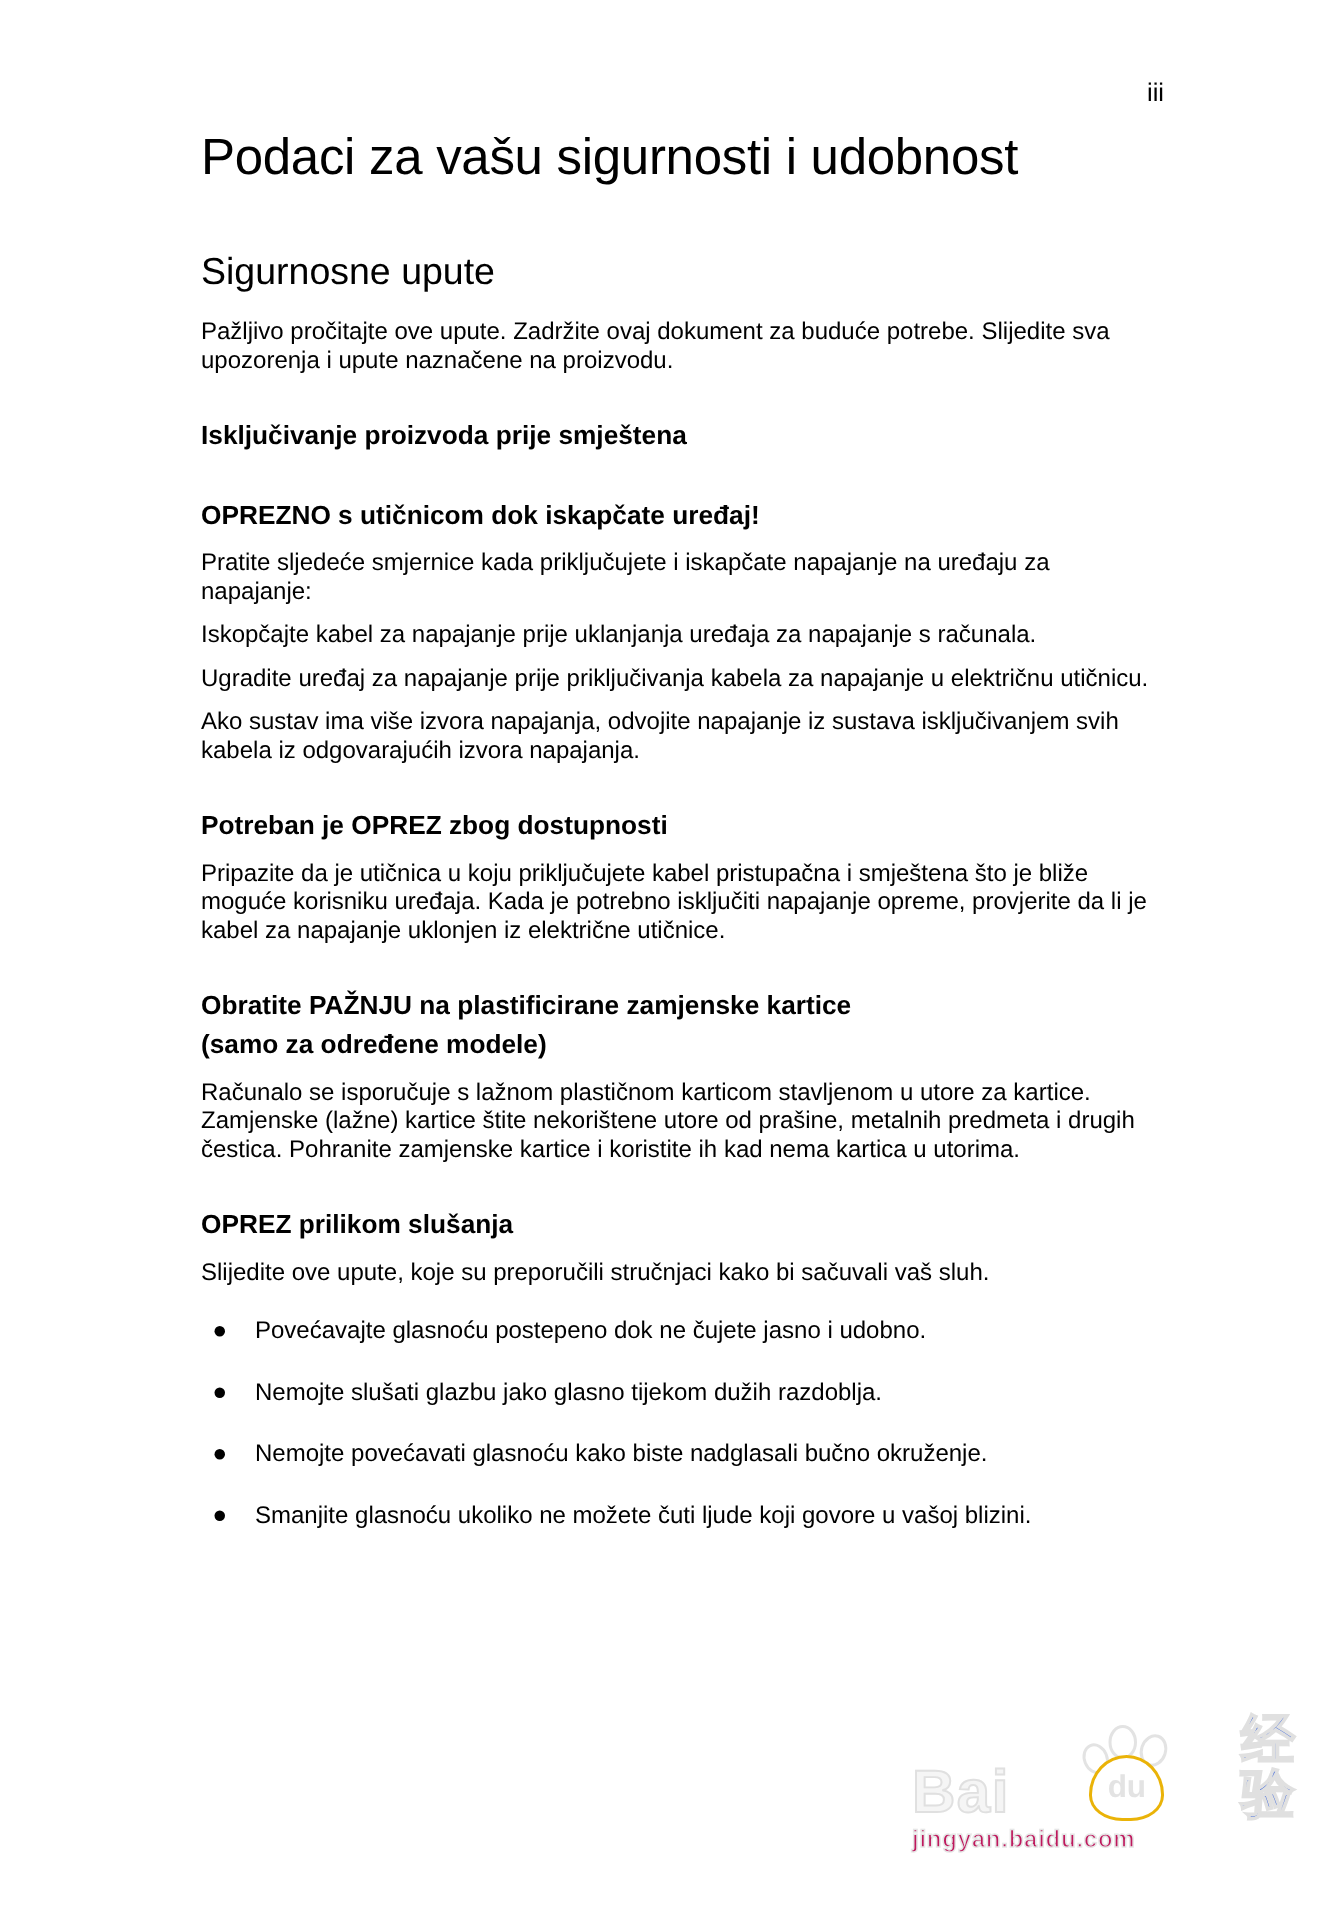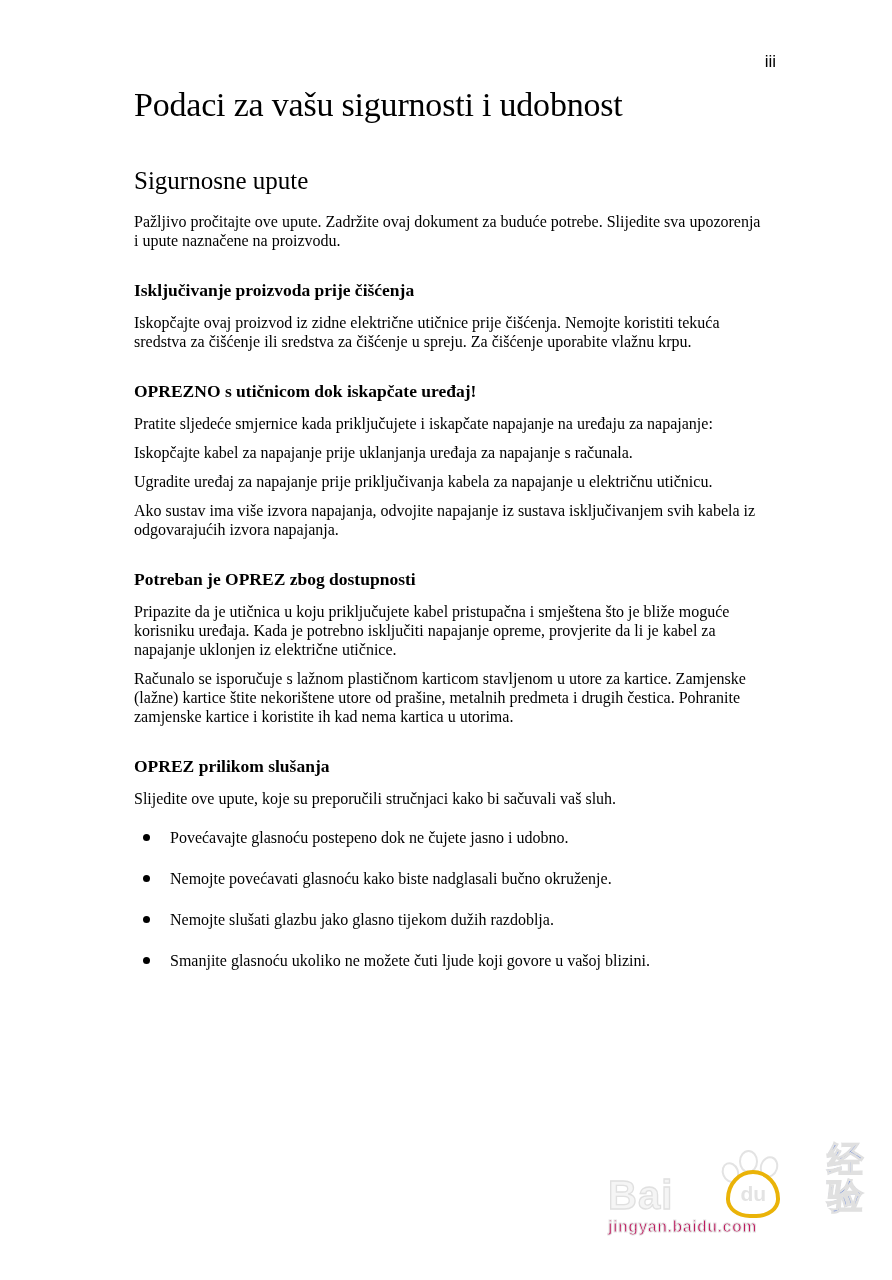--- a/index.html
+++ b/index.html
@@ -17,21 +17,20 @@
     top: 52px;
     right: 116px;
     font-size: 17px;
     line-height: 20px;
   }
   .content {
     position: absolute;
     left: 134px;
     top: 86px;
     width: 634px;
-    font-family: Liberation Serif, serif;
   }
   h1.doc-title {
     font-size: 34px;
     font-weight: 400;
     line-height: 38px;
     margin: 0;
     letter-spacing: -0.2px;
   }
   h2.section-title {
     font-size: 25px;
@@ -112,21 +111,21 @@
   .wm-paw .t1 { width: 13px; height: 17px; left: 3px;  top: 12px; transform: rotate(-22deg); }
   .wm-paw .t2 { width: 15px; height: 19px; left: 20px; top: 0px; }
   .wm-paw .t3 { width: 14px; height: 18px; left: 41px; top: 6px; transform: rotate(18deg); }
   .wm-paw .pad {
     position: absolute;
     left: 7px;
     top: 20px;
     width: 46px;
     height: 40px;
     background: #ffffff;
-    border: 4px solid #eab308;
+    border: 2px solid #eab308;
     border-radius: 52% 52% 46% 46% / 62% 62% 40% 40%;
     display: flex;
     align-items: center;
     justify-content: center;
   }
   .wm-du {
     font-size: 21px;
     font-weight: 700;
     color: #e3e3e3;
   }
@@ -155,41 +154,44 @@
 
   <div class="page-number">iii</div>
 
   <div class="content">
 
     <h1 class="doc-title">Podaci za vašu sigurnosti i udobnost</h1>
 
     <h2 class="section-title">Sigurnosne upute</h2>
     <p class="body-text">Pažljivo pročitajte ove upute. Zadržite ovaj dokument za buduće potrebe. Slijedite sva upozorenja i upute naznačene na proizvodu.</p>
 
-    <h3 class="sub-heading">Isključivanje proizvoda prije čišćenja</h3>
-    <p class="body-text">Iskopčajte ovaj proizvod iz zidne električne utičnice prije čišćenja. Nemojte koristiti tekuća sredstva za čišćenje ili sredstva za čišćenje u spreju. Za čišćenje uporabite vlažnu krpu.</p>
+    <h3 class="sub-heading">Isključivanje proizvoda prije smještena</h3>
 
     <h3 class="sub-heading">OPREZNO s utičnicom dok iskapčate uređaj!</h3>
     <p class="body-text">Pratite sljedeće smjernice kada priključujete i iskapčate napajanje na uređaju za napajanje:</p>
     <p class="body-text">Iskopčajte kabel za napajanje prije uklanjanja uređaja za napajanje s računala.</p>
     <p class="body-text">Ugradite uređaj za napajanje prije priključivanja kabela za napajanje u električnu utičnicu.</p>
     <p class="body-text">Ako sustav ima više izvora napajanja, odvojite napajanje iz sustava isključivanjem svih kabela iz odgovarajućih izvora napajanja.</p>
 
     <h3 class="sub-heading">Potreban je OPREZ zbog dostupnosti</h3>
     <p class="body-text">Pripazite da je utičnica u koju priključujete kabel pristupačna i smještena što je bliže moguće korisniku uređaja. Kada je potrebno isključiti napajanje opreme, provjerite da li je kabel za napajanje uklonjen iz električne utičnice.</p>
 
+    <h3 class="sub-heading">
+      <div>Obratite PAŽNJU na plastificirane zamjenske kartice</div>
+      <div>(samo za određene modele)</div>
+    </h3>
     <p class="body-text">Računalo se isporučuje s lažnom plastičnom karticom stavljenom u utore za kartice. Zamjenske (lažne) kartice štite nekorištene utore od prašine, metalnih predmeta i drugih čestica. Pohranite zamjenske kartice i koristite ih kad nema kartica u utorima.</p>
 
     <h3 class="sub-heading">OPREZ prilikom slušanja</h3>
     <p class="body-text">Slijedite ove upute, koje su preporučili stručnjaci kako bi sačuvali vaš sluh.</p>
 
     <ul class="bullet-list">
       <li><span class="dot"></span><span>Povećavajte glasnoću postepeno dok ne čujete jasno i udobno.</span></li>
+      <li><span class="dot"></span><span>Nemojte slušati glazbu jako glasno tijekom dužih razdoblja.</span></li>
       <li><span class="dot"></span><span>Nemojte povećavati glasnoću kako biste nadglasali bučno okruženje.</span></li>
-      <li><span class="dot"></span><span>Nemojte slušati glazbu jako glasno tijekom dužih razdoblja.</span></li>
       <li><span class="dot"></span><span>Smanjite glasnoću ukoliko ne možete čuti ljude koji govore u vašoj blizini.</span></li>
     </ul>
 
   </div>
 
   <div class="watermark">
     <div class="wm-row">
       <span class="wm-bai">Bai</span>
       <span class="wm-paw">
         <span class="toe t1"></span>

